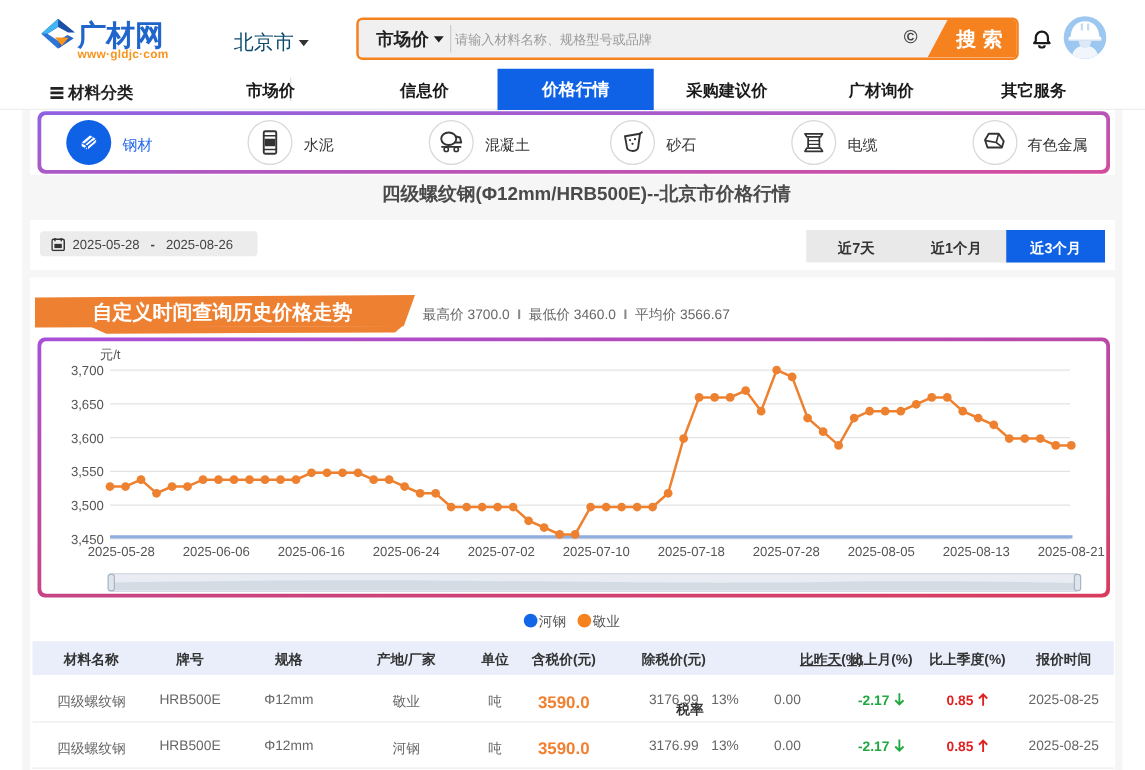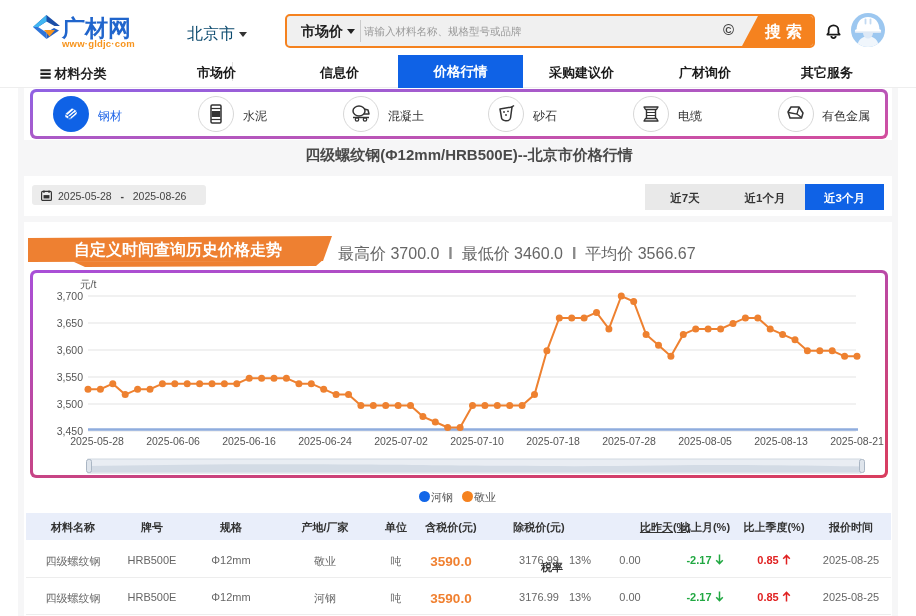--- a/index.html
+++ b/index.html
@@ -151,21 +151,21 @@
   <div class="abs" style="left:805px;top:184px;width:79px;height:26px;background:#0f62e6;"></div>
   <div class="abs" style="left:805px;top:191px;width:79px;text-align:center;font-size:11.5px;font-weight:bold;color:#fff;">近3个月</div>
 
   <div class="card" style="left:24px;top:222px;width:868px;height:394px;"></div>
 
   <svg class="abs" style="left:28px;top:236px;" width="305" height="32" viewBox="0 0 305 32">
     <polygon points="0,2 304,0 295,25 0,26" fill="#ee8031"></polygon>
     <polygon points="45,25.5 294,24.8 288,30 57,31" fill="#ee8031"></polygon>
   </svg>
   <div class="abs" style="left:28px;top:240px;width:300px;text-align:center;font-size:16px;font-weight:bold;color:#fff;">自定义时间查询历史价格走势</div>
-  <div class="abs" style="left:338px;top:244px;font-size:16px;color:#666;">最高价 3700.0&nbsp; <b style="color:#888">I</b> &nbsp;最低价 3460.0&nbsp; <b style="color:#888">I</b> &nbsp;平均价 3566.67</div>
+  <div class="abs" style="left:338px;top:244px;font-size:11px;color:#666;">最高价 3700.0&nbsp; <b style="color:#888">I</b> &nbsp;最低价 3460.0&nbsp; <b style="color:#888">I</b> &nbsp;平均价 3566.67</div>
 
   <div class="mgbox mg2" style="left:30px;top:270px;width:858px;height:208px;">
       <div class="inner"></div>
     </div>
   <svg class="abs" style="left:30px;top:270px;" width="858" height="208" viewBox="0 0 858 208">
     <text x="50" y="17.5" font-size="10.5" fill="#555">元/t</text>
     <g stroke="#e3e3e3" stroke-width="1">
       <line x1="58" y1="26" x2="826" y2="26"></line>
       <line x1="58" y1="53" x2="826" y2="53"></line>
       <line x1="58" y1="80" x2="826" y2="80"></line>

